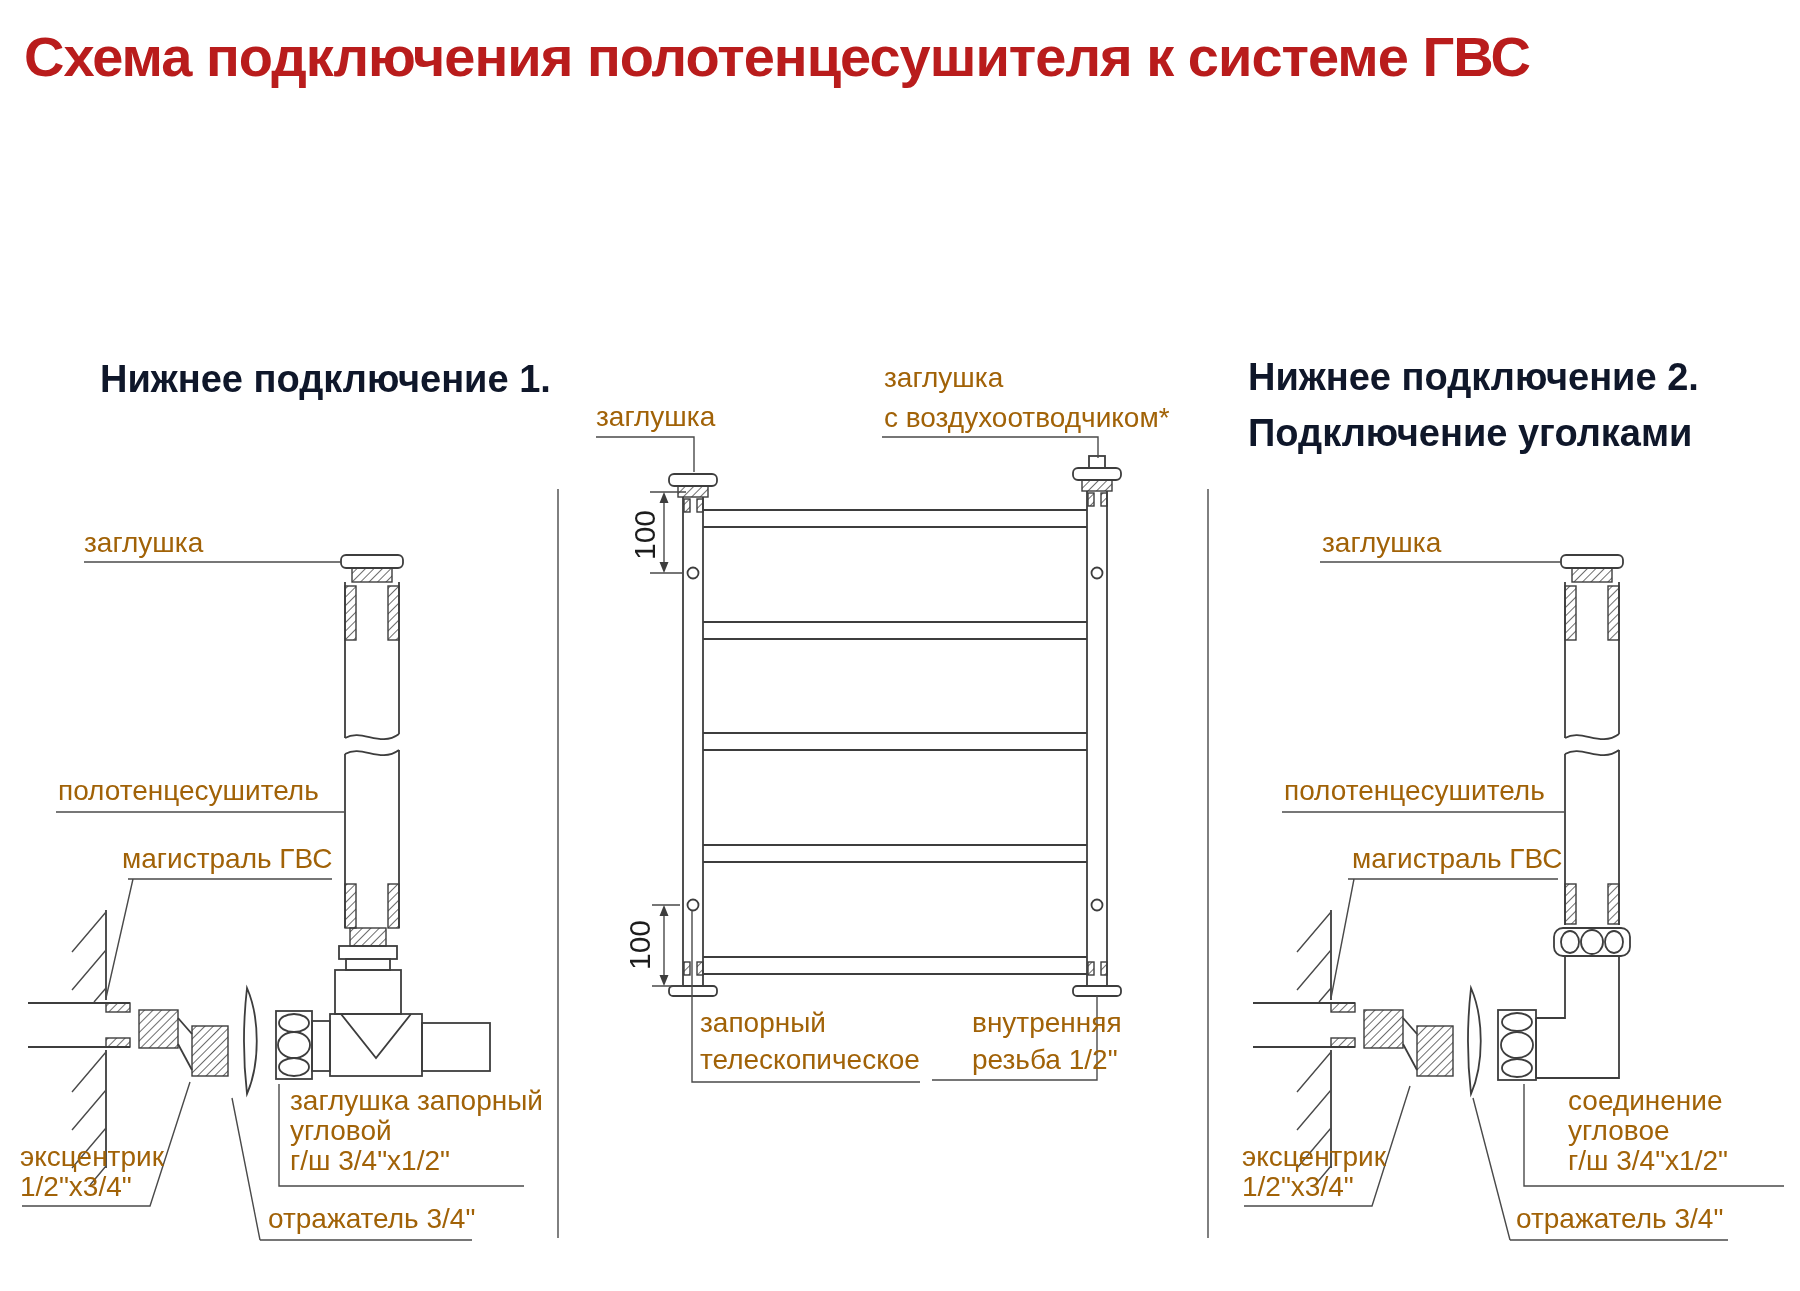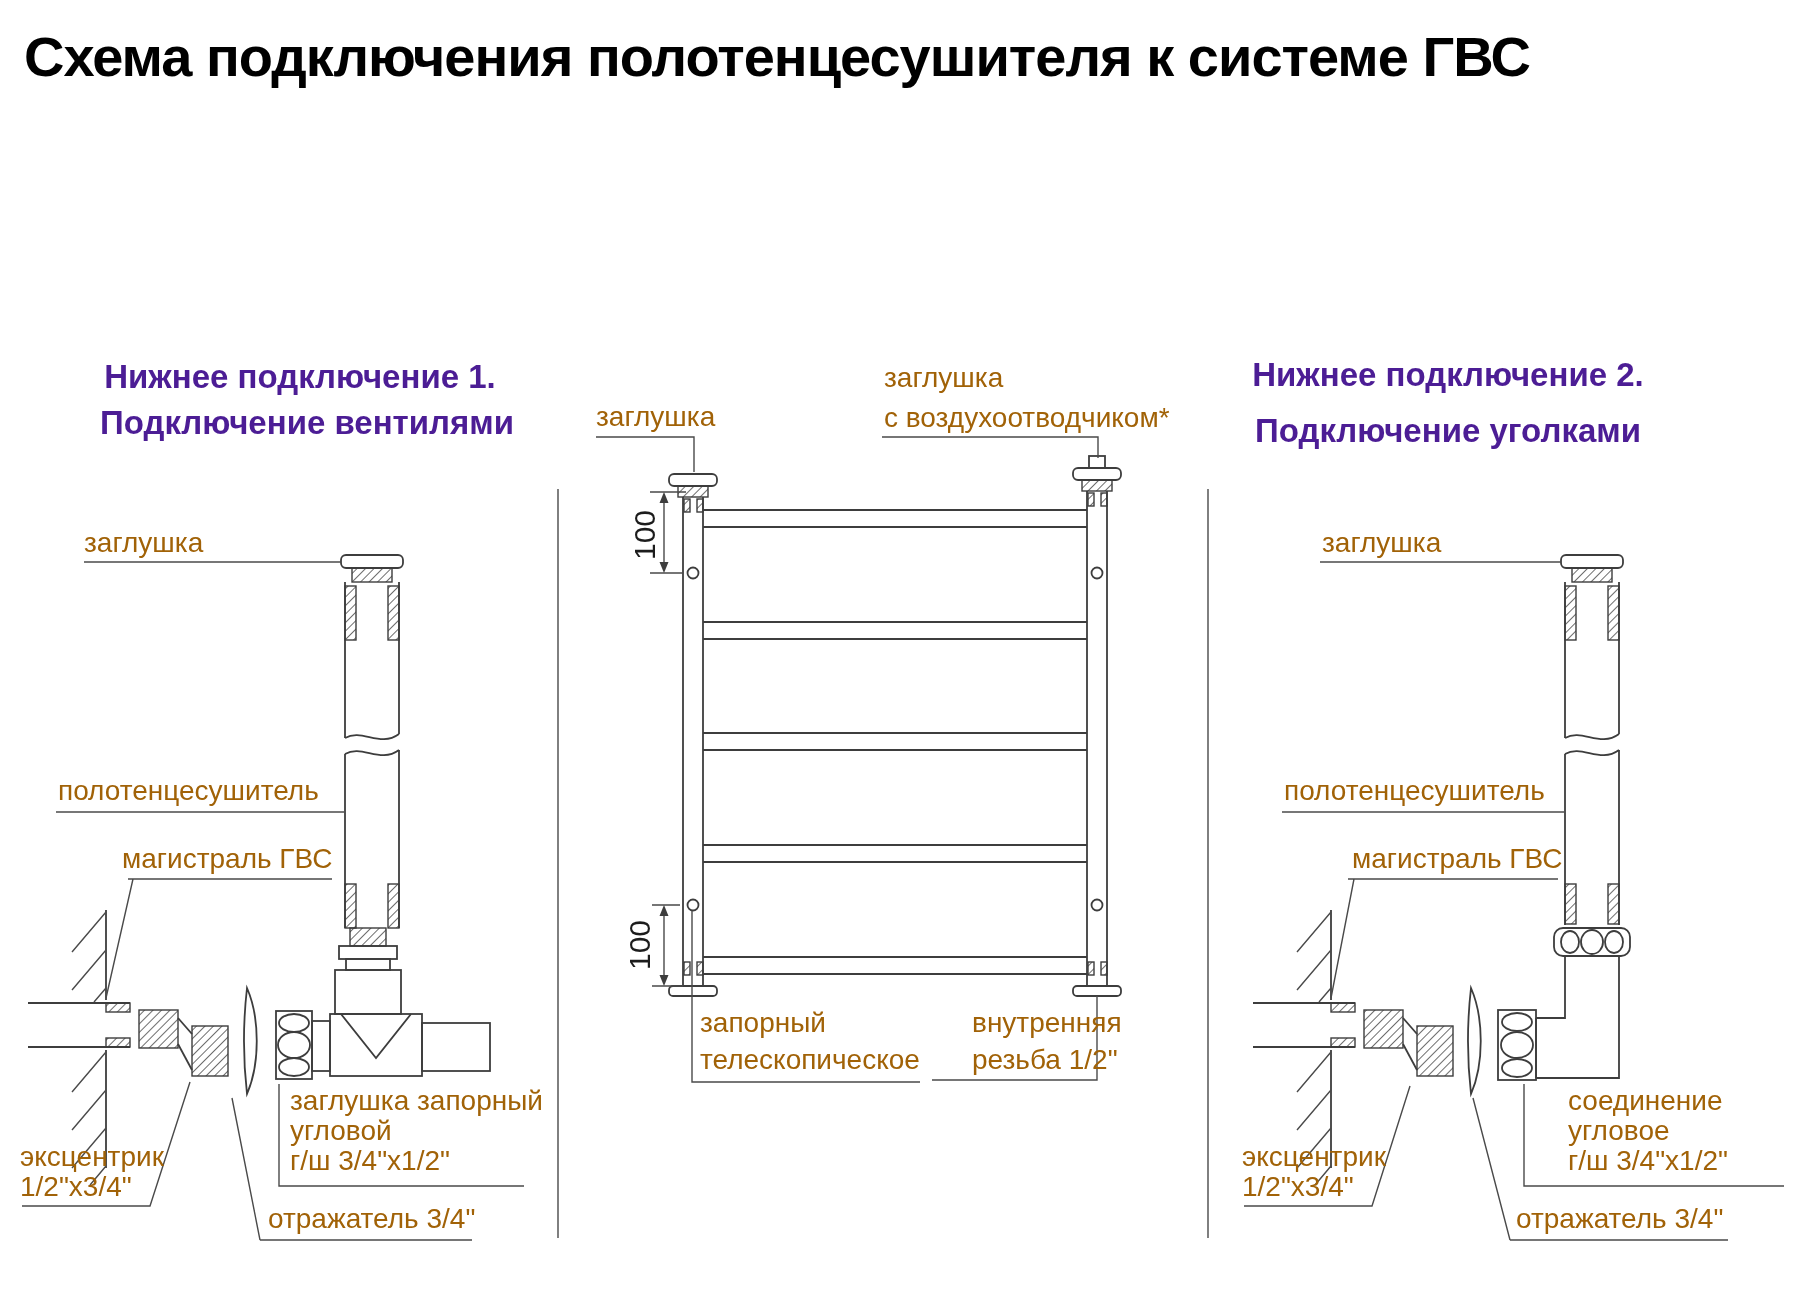--- a/index.html
+++ b/index.html
@@ -1,22 +1,22 @@
 <!DOCTYPE html>
 <html><head>
 <meta charset="utf-8">
 <style>
   * { margin:0; padding:0; box-sizing:border-box; }
   html,body { width:1800px; height:1291px; background:#ffffff;
               font-family:"Liberation Sans", sans-serif; }
   .canvas { position:relative; width:1800px; height:1291px; overflow:hidden; }
   .title { position:absolute; left:24px; top:24px; font-size:56px; font-weight:bold;
-           letter-spacing:-1px; color:#000000; white-space:nowrap; }
+           letter-spacing:-1px; color:#b91c1c; white-space:nowrap; }
   .heading-line { position:absolute; width:400px; text-align:center; font-weight:bold;
-                  font-size:33px; color:#4c1d95; white-space:nowrap; }
+                  font-size:38px; color:#0f172a; white-space:nowrap; }
   .lbl { position:absolute; font-size:28px; color:#a16207; line-height:30px; white-space:nowrap; }
   .lh37 .ln-txt { line-height:37px; }
   .lh40 .ln-txt { line-height:40px; }
   .dim { position:absolute; width:64px; height:64px; display:flex; align-items:center;
          justify-content:center; font-size:30px; color:#1c1c1c; transform:rotate(-90deg); }
   svg.art { position:absolute; left:0; top:0; }
   .ln   { stroke:#3d3d3d; stroke-width:1.8; fill:none; }
   .thin { stroke:#4a4a4a; stroke-width:1.4; fill:none; }
   .hf   { fill:url(#hatch); stroke:#3d3d3d; stroke-width:1.4; }
   .ah   { fill:#3d3d3d; stroke:none; }
@@ -197,21 +197,20 @@
       <path class="thin" d="M1348 879 H1558 M1354 879 L1331 998"></path>
       <path class="thin" d="M1244 1206 H1372 L1410 1086"></path>
       <path class="thin" d="M1524 1084 V1186 H1784"></path>
       <path class="thin" d="M1510 1240 H1728 M1510 1240 L1473 1098"></path>
     </g>
   </svg>
 
   <h1 class="title">Схема подключения полотенцесушителя к системе ГВС</h1>
 
   <div class="heading-line" style="left:100px; top:358px;">Нижнее подключение 1.</div>
-  <div class="heading-line" style="left:100px; top:404px;">Подключение вентилями</div>
 
   <div class="heading-line" style="left:1248px; top:356px;">Нижнее подключение 2.</div>
   <div class="heading-line" style="left:1248px; top:404px;margin-top:8px;">Подключение уголками</div>
 
   <div class="lbl" style="left:84px; top:528px;">заглушка</div>
   <div class="lbl" style="left:58px; top:776px;">полотенцесушитель</div>
   <div class="lbl" style="left:122px; top:844px;">магистраль ГВС</div>
   <div class="lbl" style="left:20px; top:1142px;">
     <div class="ln-txt">эксцентрик</div>
     <div class="ln-txt">1/2"x3/4"</div>

